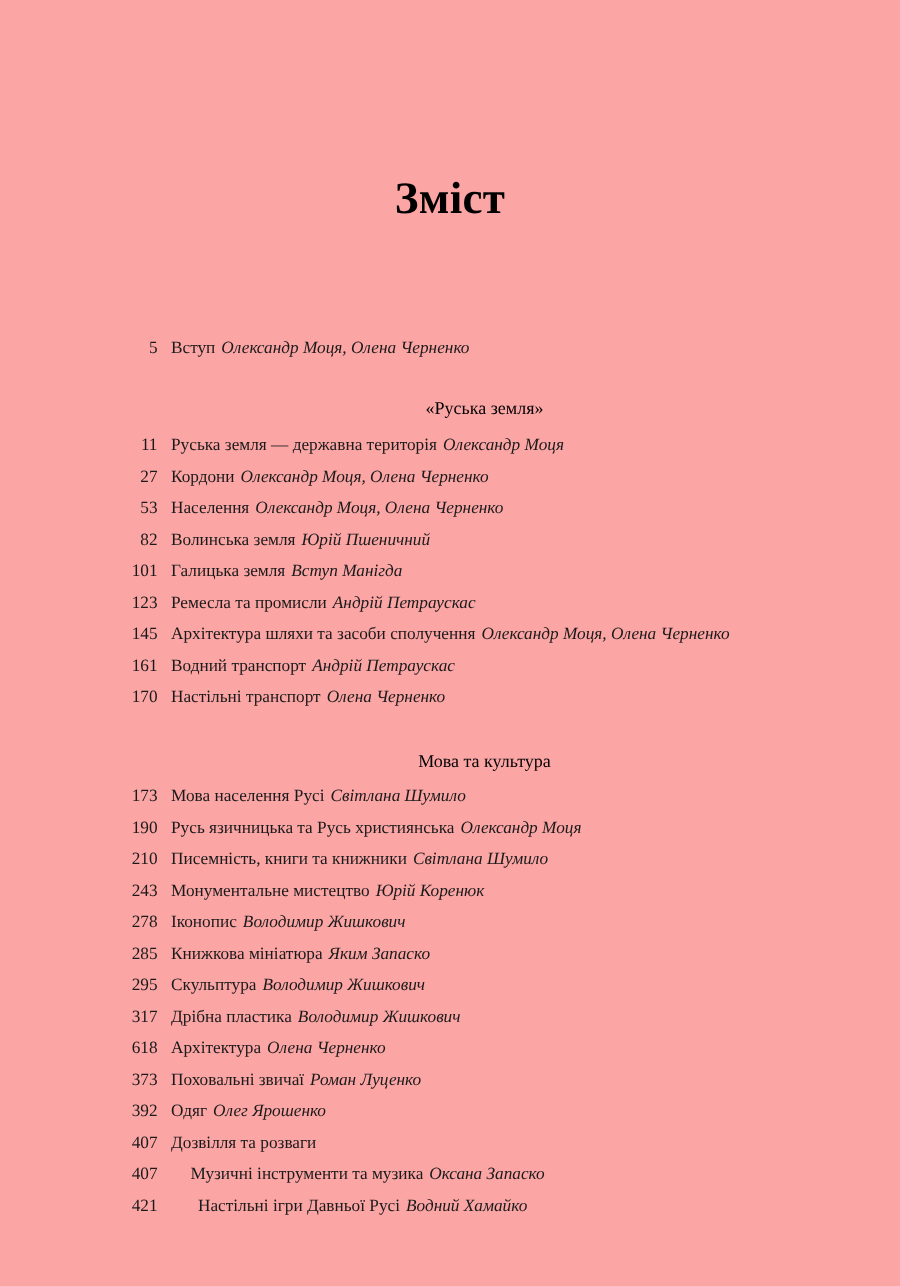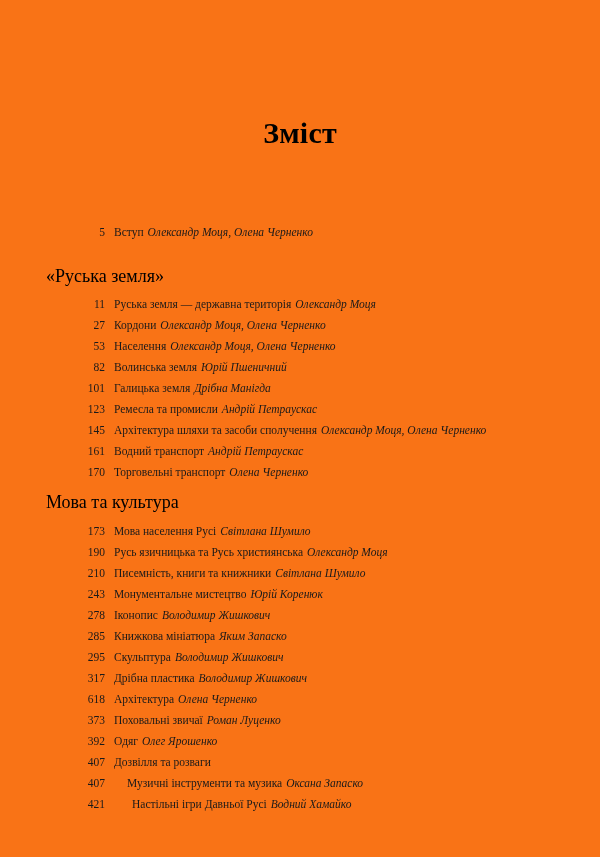--- a/index.html
+++ b/index.html
@@ -14,21 +14,21 @@
     position: relative;
     font-family: "Liberation Serif", "DejaVu Serif", serif;
     color: #111111;
     overflow: hidden;
   }
 
   .page {
     width: 600px;
     height: 857px;
     position: relative;
-    background: #f97316;
+    background: #fca5a5;
     box-sizing: border-box;
     font-family: Liberation Serif, serif;
   }
 
   
   .doc-title {
     position: absolute;
     top: 96px;
     left: 0;
     width: 600px;
@@ -42,32 +42,33 @@
 
   
   .toc {
     position: absolute;
     top: 222px;
     left: 0;
     width: 600px;
   }
 
   .toc-section-title {
-    font-size: 18px;
+    font-size: 12px;
     font-weight: 400;
     color: #000000;
     margin: 0;
     padding: 0 0 0 46px;
     line-height: 1.3;
+    text-align: center;
   }
   .section-block.first-section > .toc-section-title {
     margin-top: 22px;
   }
   .section-block > .toc-section-title {
-    margin-top: 8px;
+    margin-top: 24px;
   }
   .section-block > .toc-section-title + .entry-list {
     margin-top: 6px;
   }
 
   .entry-list {
     list-style: none;
     margin: 0;
     padding: 0;
   }
@@ -153,37 +154,37 @@
             <li class="toc-entry level-1">
               <span class="entry-page">53</span>
               <span class="entry-text"><span class="entry-title">Населення</span><span class="entry-author">Олександр Моця, Олена Черненко</span></span>
             </li>
             <li class="toc-entry level-1">
               <span class="entry-page">82</span>
               <span class="entry-text"><span class="entry-title">Волинська земля</span><span class="entry-author">Юрій Пшеничний</span></span>
             </li>
             <li class="toc-entry level-1">
               <span class="entry-page">101</span>
-              <span class="entry-text"><span class="entry-title">Галицька земля</span><span class="entry-author">Дрібна Манігда</span></span>
+              <span class="entry-text"><span class="entry-title">Галицька земля</span><span class="entry-author">Вступ Манігда</span></span>
             </li>
             <li class="toc-entry level-1">
               <span class="entry-page">123</span>
               <span class="entry-text"><span class="entry-title">Ремесла та промисли</span><span class="entry-author">Андрій Петраускас</span></span>
             </li>
             <li class="toc-entry level-1">
               <span class="entry-page">145</span>
               <span class="entry-text"><span class="entry-title">Архітектура шляхи та засоби сполучення</span><span class="entry-author">Олександр Моця, Олена Черненко</span></span>
             </li>
             <li class="toc-entry level-1">
               <span class="entry-page">161</span>
               <span class="entry-text"><span class="entry-title">Водний транспорт</span><span class="entry-author">Андрій Петраускас</span></span>
             </li>
             <li class="toc-entry level-1">
               <span class="entry-page">170</span>
-              <span class="entry-text"><span class="entry-title">Торговельні транспорт</span><span class="entry-author">Олена Черненко</span></span>
+              <span class="entry-text"><span class="entry-title">Настільні транспорт</span><span class="entry-author">Олена Черненко</span></span>
             </li>
           </ul>
         </div>
         <div class="section-block">
           <h2 class="toc-section-title">Мова та культура</h2>
           <ul class="entry-list">
             <li class="toc-entry level-1">
               <span class="entry-page">173</span>
               <span class="entry-text"><span class="entry-title">Мова населення Русі</span><span class="entry-author">Світлана Шумило</span></span>
             </li>

